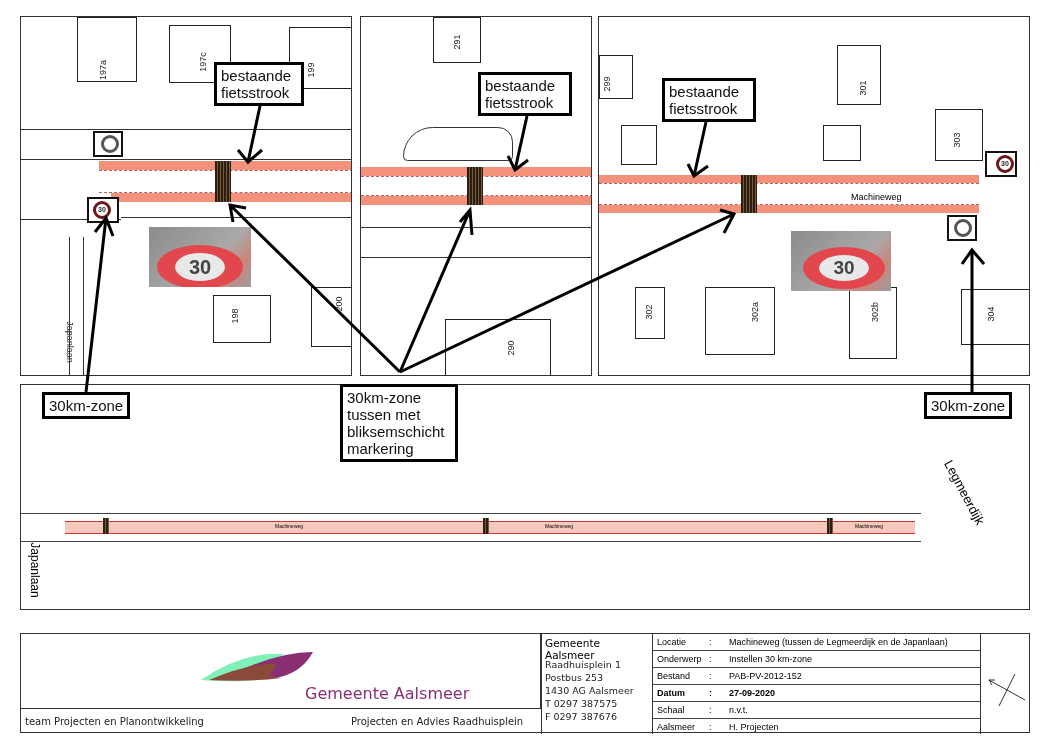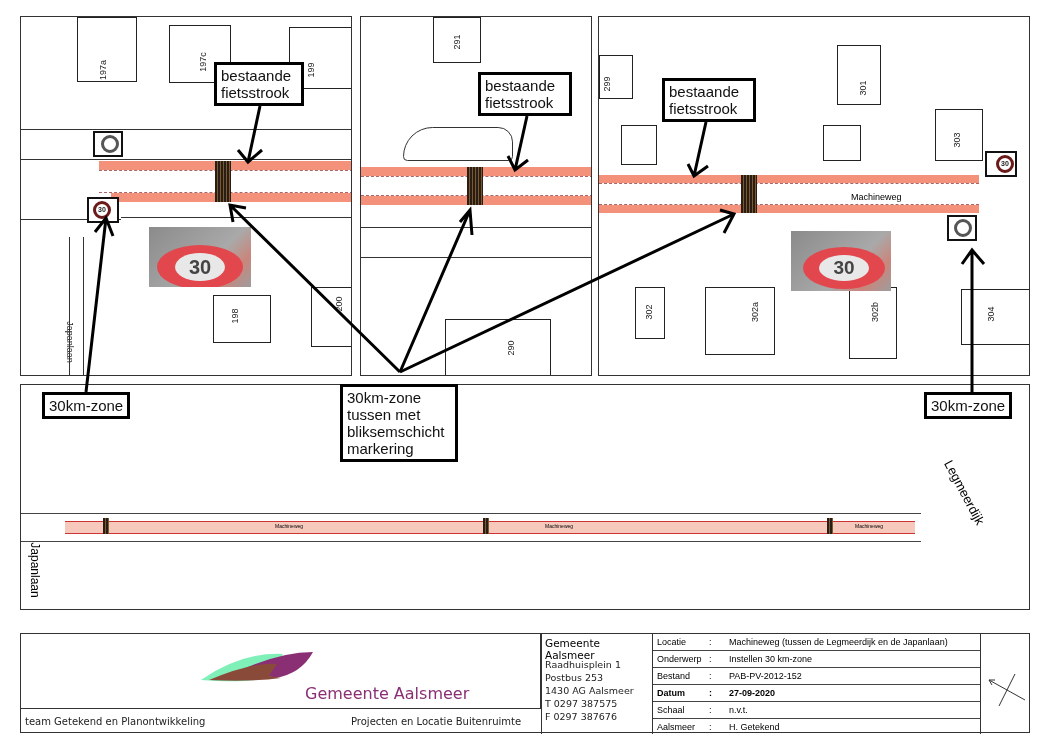--- a/index.html
+++ b/index.html
@@ -149,22 +149,22 @@
 
 <div class="tb" style="left:20px;top:633px;width:1010px;height:100px;">
   <div class="abs" style="left:0;top:0;width:520px;height:75px;border-right:1px solid #333;border-bottom:1px solid #333;">
     <svg class="abs" style="left:180px;top:14px;" width="120" height="40">
       <path d="M0 32 Q40 4 82 6 L70 28 Q50 36 0 32 Z" fill="#7ff0b8"></path>
       <path d="M40 22 Q80 4 112 4 Q100 26 74 30 L60 26 Z" fill="#8a2f74"></path>
       <path d="M8 32 Q50 14 76 16 L68 28 L80 30 Q50 34 8 32 Z" fill="#8a4a3a"></path>
     </svg>
     <div class="abs" style="left:284px;top:50px;font-family:'DejaVu Sans',sans-serif;font-size:16px;color:#8a2f74;">Gemeente Aalsmeer</div>
   </div>
-  <div class="abs" style="left:4px;top:82px;font-family:'DejaVu Sans',sans-serif;font-size:10px;color:#222;">team Getekend en Planontwikkeling</div>
-  <div class="abs" style="left:330px;top:82px;font-family:'DejaVu Sans',sans-serif;font-size:10px;color:#222;">Projecten en Locatie Buitenruimte</div>
+  <div class="abs" style="left:4px;top:82px;font-family:'DejaVu Sans',sans-serif;font-size:10px;color:#222;">team Projecten en Planontwikkeling</div>
+  <div class="abs" style="left:330px;top:82px;font-family:'DejaVu Sans',sans-serif;font-size:10px;color:#222;">Projecten en Advies Raadhuisplein</div>
   <div class="abs" style="left:520px;top:0;width:112px;height:100px;border-left:1px solid #333;border-right:1px solid #333;">
     <div class="abs" style="left:3px;top:3px;font-family:'DejaVu Sans',sans-serif;font-size:10.5px;">Gemeente Aalsmeer</div>
     <div class="abs addr" style="left:3px;top:24px;">
       <div>Raadhuisplein 1</div>
       <div>Postbus 253</div>
       <div>1430 AG Aalsmeer</div>
       <div>T 0297 387575</div>
       <div>F 0297 387676</div>
     </div>
   </div>
@@ -190,21 +190,21 @@
         <span style="left:76px;">27-09-2020</span>
       </div>
     <div class="row" style="top:68px;">
         <span style="left:4px;">Schaal</span>
         <span style="left:56px;">:</span>
         <span style="left:76px;">n.v.t.</span>
       </div>
     <div class="row" style="top:85px;border-bottom:none;">
         <span style="left:4px;">Aalsmeer</span>
         <span style="left:56px;">:</span>
-        <span style="left:76px;">H. Getekend</span>
+        <span style="left:76px;">H. Projecten</span>
       </div>
   </div>
   <svg class="abs" style="left:966px;top:36px;" width="40" height="40">
     <g stroke="#333" stroke-width="1" fill="none">
       <path d="M28 4 L12 36"></path>
       <path d="M2 10 L38 30"></path>
       <path d="M2 10 L8 10 M2 10 L5 15"></path>
     </g>
   </svg>
 </div>

